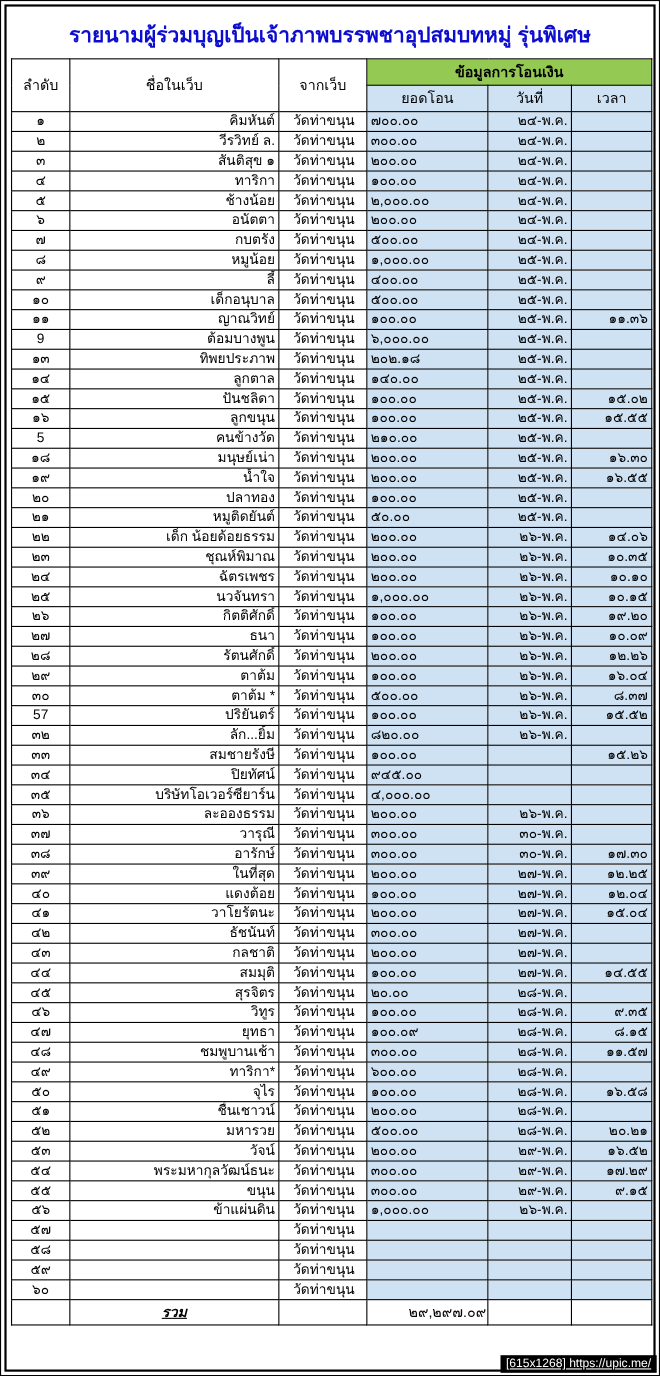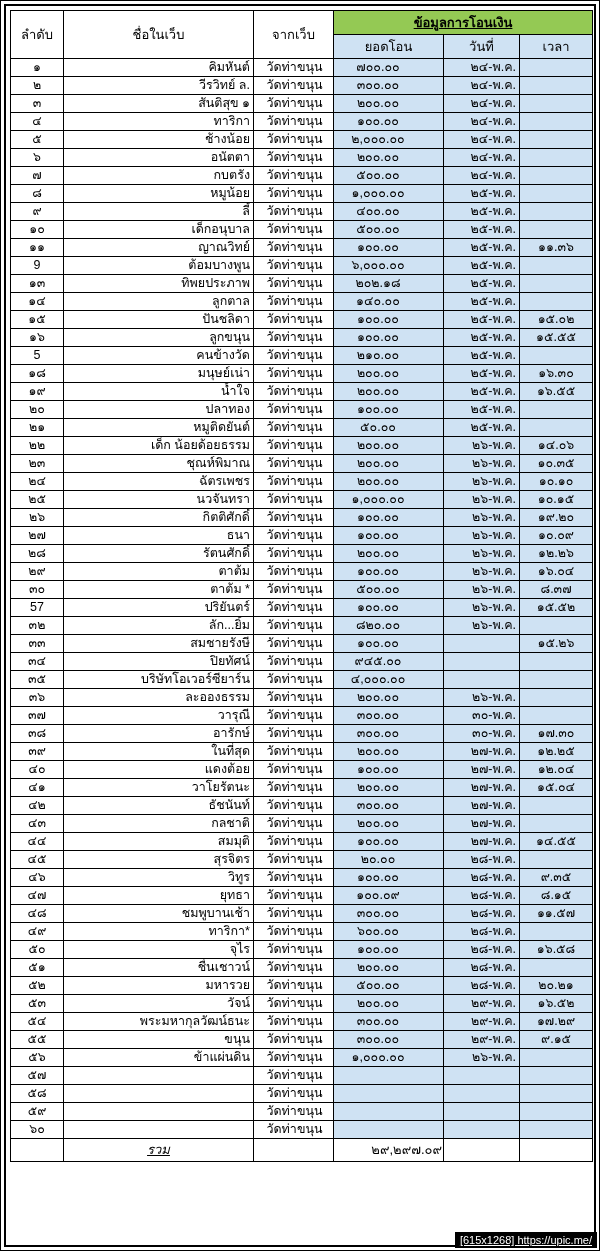--- a/index.html
+++ b/index.html
@@ -55,46 +55,45 @@
   thead th {
     height: 19px;
     font-size: 13px;
     font-weight: normal;
     text-align: center;
     background: #fff;
   }
   thead th.group {
     background: var(--header_green, #94c954);
     font-weight: bold;
-    text-decoration: underline;
   }
   thead th.sub {
     background: var(--cell_blue, #cfe2f3);
   }
   tbody td {
     height: 17px;
     line-height: 17px;
     font-size: 12.5px;
     padding: 0 3px;
   }
   .c-index  { text-align: center; }
   .c-name   { text-align: right; padding-left: 5px; }
   .c-source { text-align: center; padding-left: 5px; }
-  .c-amount { text-align: center; padding-right: 24px; background: var(--cell_blue, #cfe2f3); }
+  .c-amount { text-align: left; padding-right: 24px; background: var(--cell_blue, #cfe2f3); }
   .c-date   { text-align: right; background: var(--cell_blue, #cfe2f3); }
-  .c-time   { text-align: center; background: var(--cell_blue, #cfe2f3); }
+  .c-time   { text-align: right; background: var(--cell_blue, #cfe2f3); }
 
   tfoot td {
     height: 20px;
     line-height: 20px;
     font-size: 13px;
   }
   .total-label-cell { text-align: center; }
   .total-label {
-    font-weight: normal;
+    font-weight: bold;
     font-style: italic;
     text-decoration: underline;
   }
   .total-amount {
     text-align: right;
     padding-left: 5px;
   }
   .watermark {
     position: absolute;
     right: 2px;
@@ -106,20 +105,21 @@
     padding: 1px 5px;
     text-decoration: underline;
   }
 </style>
 </head>
 <body>
 
 <div class="page">
   <div class="frame">
 
+    <div class="title">รายนามผู้ร่วมบุญเป็นเจ้าภาพบรรพชาอุปสมบทหมู่ รุ่นพิเศษ</div>
 
     <table class="donation">
       <colgroup>
         <col class="w-index">
         <col class="w-name">
         <col class="w-source">
         <col class="w-amount">
         <col class="w-date">
         <col class="w-time">
       </colgroup>

